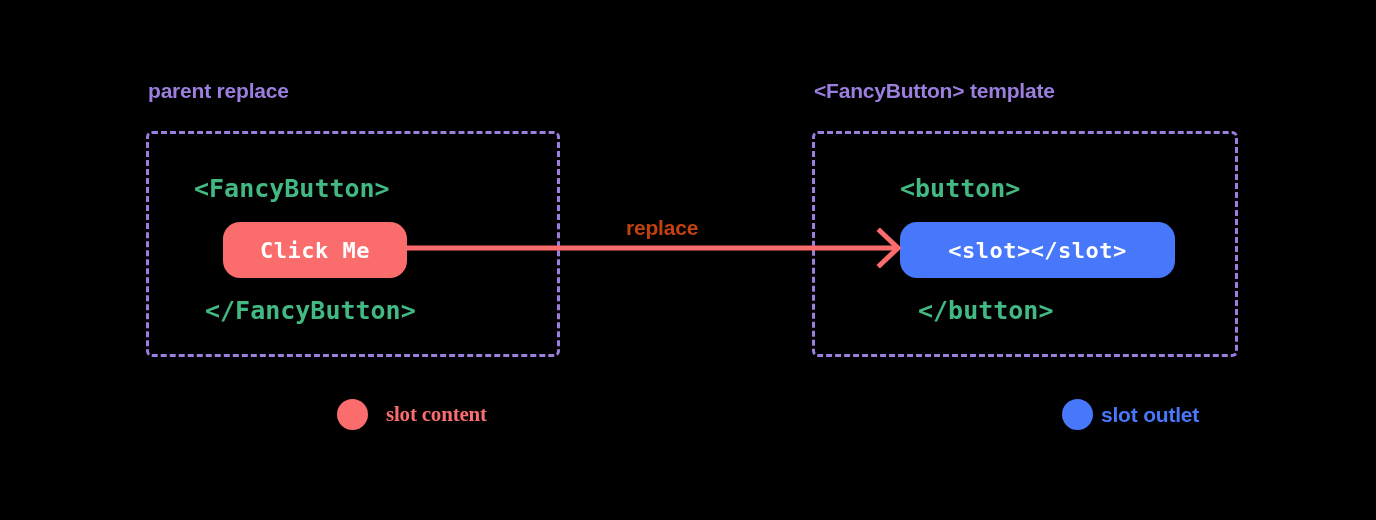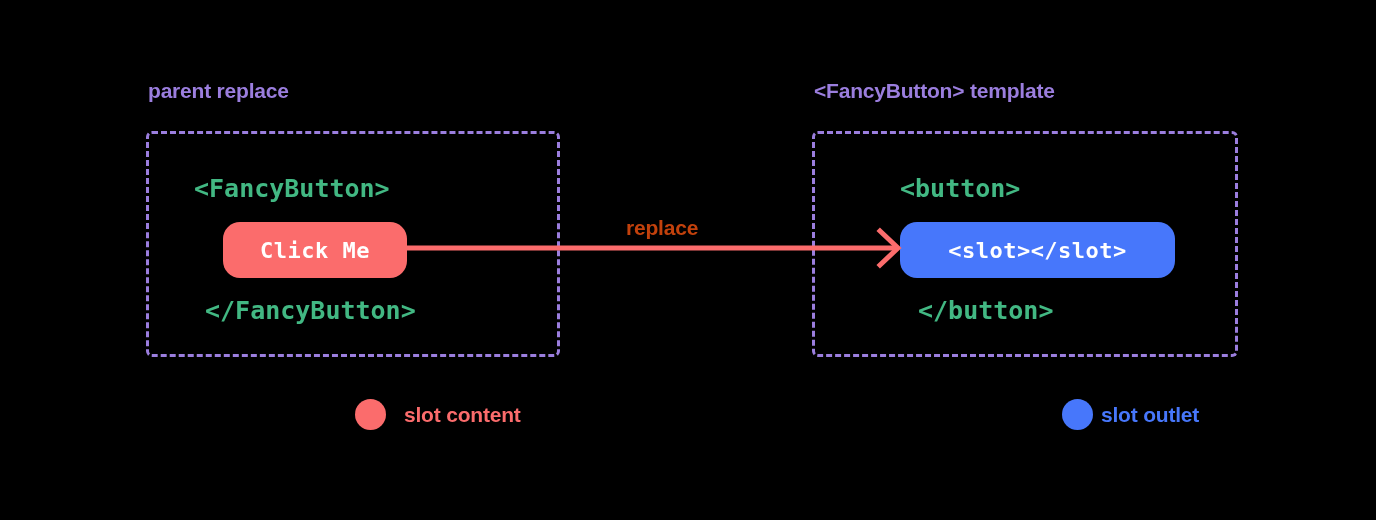--- a/index.html
+++ b/index.html
@@ -110,21 +110,21 @@
     white-space: nowrap;
   }
 
   
   .legend {
     position: absolute;
     display: flex;
     align-items: center;
     gap: 18px;
   }
-  #legend-slot-content { left: 355px; top: 399px; }
+  #legend-slot-content { left: 337px; top: 399px; font-family: Liberation Serif, serif; }
   #legend-slot-outlet  { left: 1062px; top: 399px; gap: 8px; }
 
   .legend-dot {
     width: 31px;
     height: 31px;
     border-radius: 50%;
     flex: none;
   }
   .legend-dot.salmon { background: #fb6c6c; }
   .legend-dot.blue   { background: #4777fb; }

